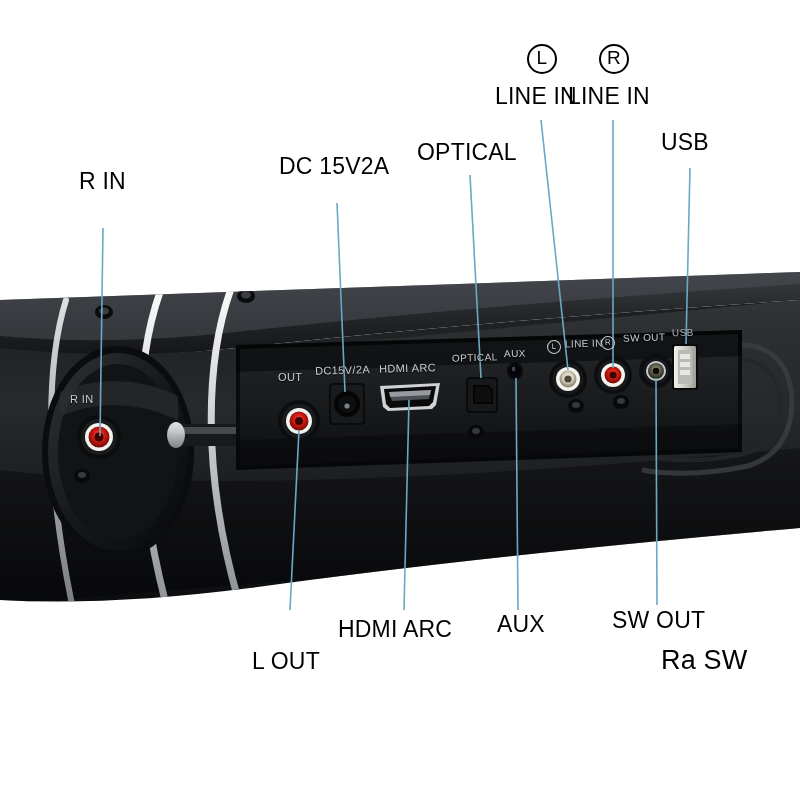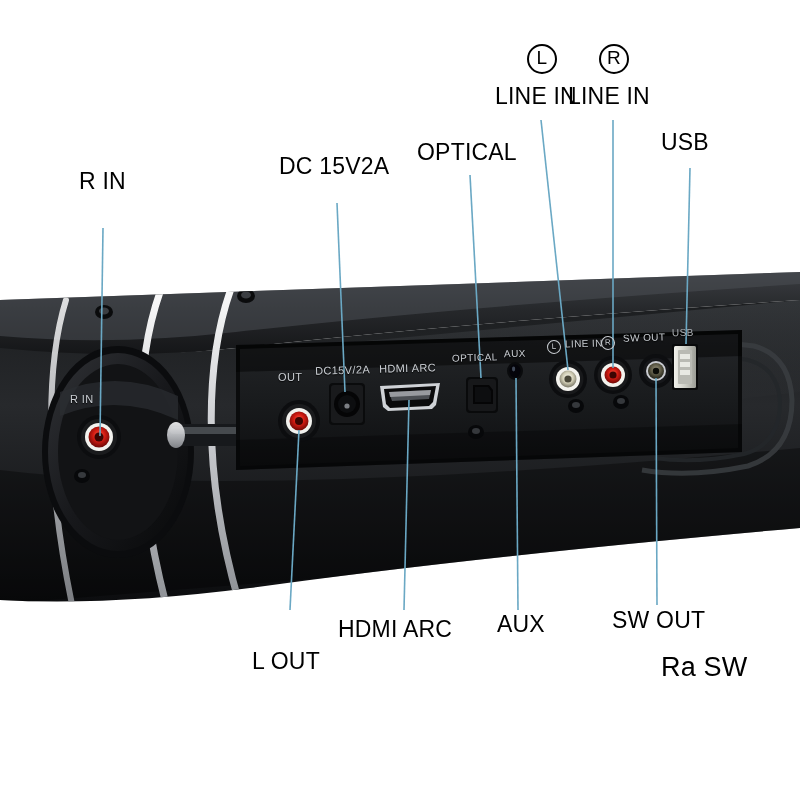--- a/index.html
+++ b/index.html
@@ -306,15 +306,15 @@
 <div class="callout c-lg" style="left:661px;top:129px;">USB</div>
 
 <div class="callout c-lg" style="left:252px;top:618px;margin-top:30px;">L OUT</div>
 
 <div class="callout c-lg" style="left:338px;top:616px;">HDMI ARC</div>
 
 <div class="callout c-lg" style="left:497px;top:611px;">AUX</div>
 
 <div class="callout c-lg" style="left:612px;top:607px;">SW OUT</div>
 
-<div class="callout c-xl" style="left:661px;top:645px;margin-top:7px;">Ra SW</div>
+<div class="callout c-xl" style="left:661px;top:645px;">Ra SW</div>
 
 </div>
 
 </body></html>

